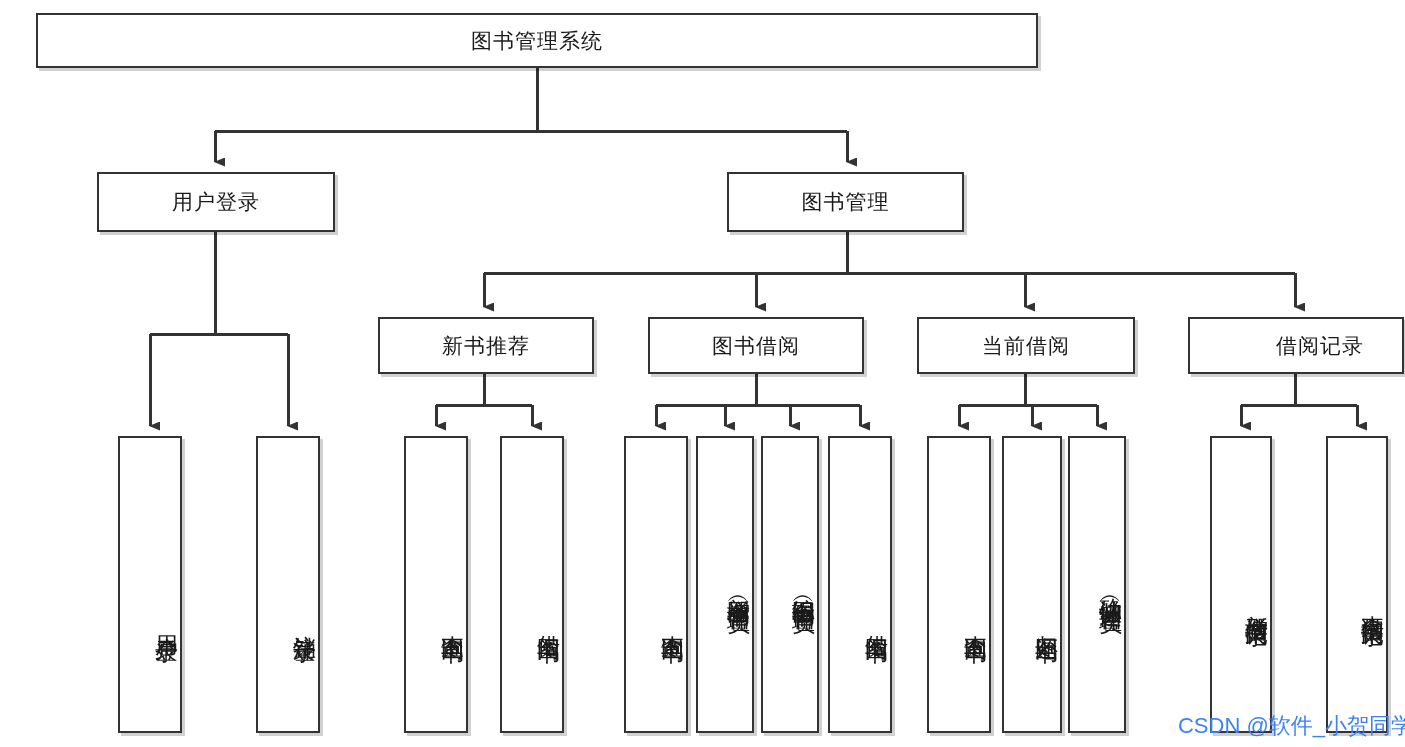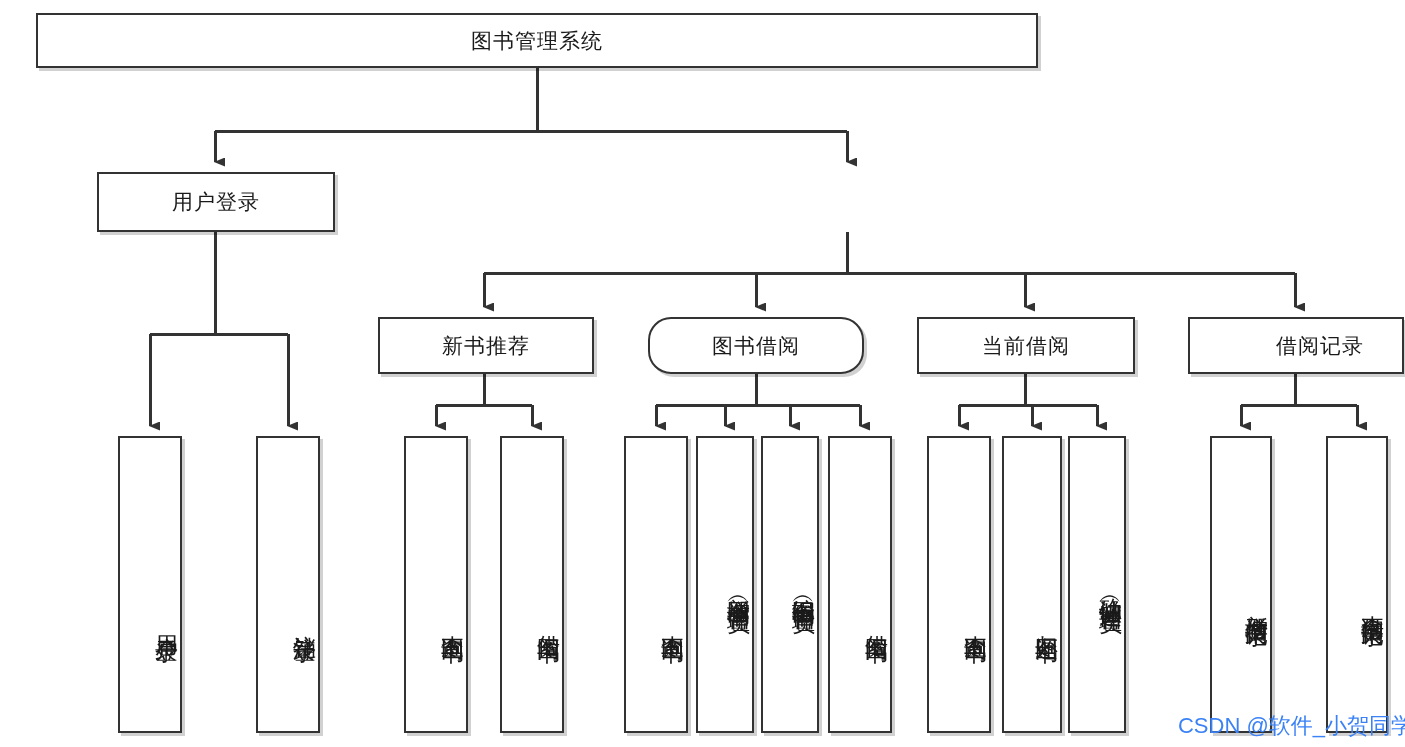--- a/index.html
+++ b/index.html
@@ -117,23 +117,24 @@
       <line x1="1279" y1="374" x2="1279" y2="405"></line>
       <line x1="1225" y1="405" x2="1341" y2="405"></line>
       <line x1="1225" y1="405" x2="1225" y2="426" marker-end="url(#arrowhead)"></line>
       <line x1="1341" y1="405" x2="1341" y2="426" marker-end="url(#arrowhead)"></line>
     </g>
   </svg>
 
   <div class="node-box node-h" style="left:20px; top:13px; width:1002px; height:55px;">图书管理系统</div>
 
   <div class="node-box node-h" style="left:81px; top:172px; width:238px; height:60px;">用户登录</div>
+  <div class="node-box node-h" style="left:711px; top:172px; width:237px; height:60px;">图书管理</div>
 
   <div class="node-box node-h" style="left:362px; top:317px; width:216px; height:57px;font-family:Liberation Serif, serif;">新书推荐</div>
-  <div class="node-box node-h" style="left:632px; top:317px; width:216px; height:57px;border-radius:23px;">图书借阅</div>
+  <div class="node-box node-h" style="left:632px; top:317px; width:216px; height:57px;">图书借阅</div>
   <div class="node-box node-h" style="left:901px; top:317px; width:218px; height:57px;text-align:right;">当前借阅</div>
   <div class="node-box node-h" style="left:1172px; top:317px; width:216px; height:57px;padding-left:48px;">借阅记录</div>
 
   <div class="node-box node-v v-short" style="left:102px; top:436px; width:64px; height:297px;">用户登录</div>
   <div class="node-box node-v v-short" style="left:240px; top:436px; width:64px; height:297px;">注销登录</div>
 
   <div class="node-box node-v v-short" style="left:388px; top:436px; width:64px; height:297px;">查询图书</div>
   <div class="node-box node-v v-short" style="left:484px; top:436px; width:64px; height:297px;">借阅图书</div>
 
   <div class="node-box node-v v-short" style="left:608px; top:436px; width:64px; height:297px;">查询图书</div>

